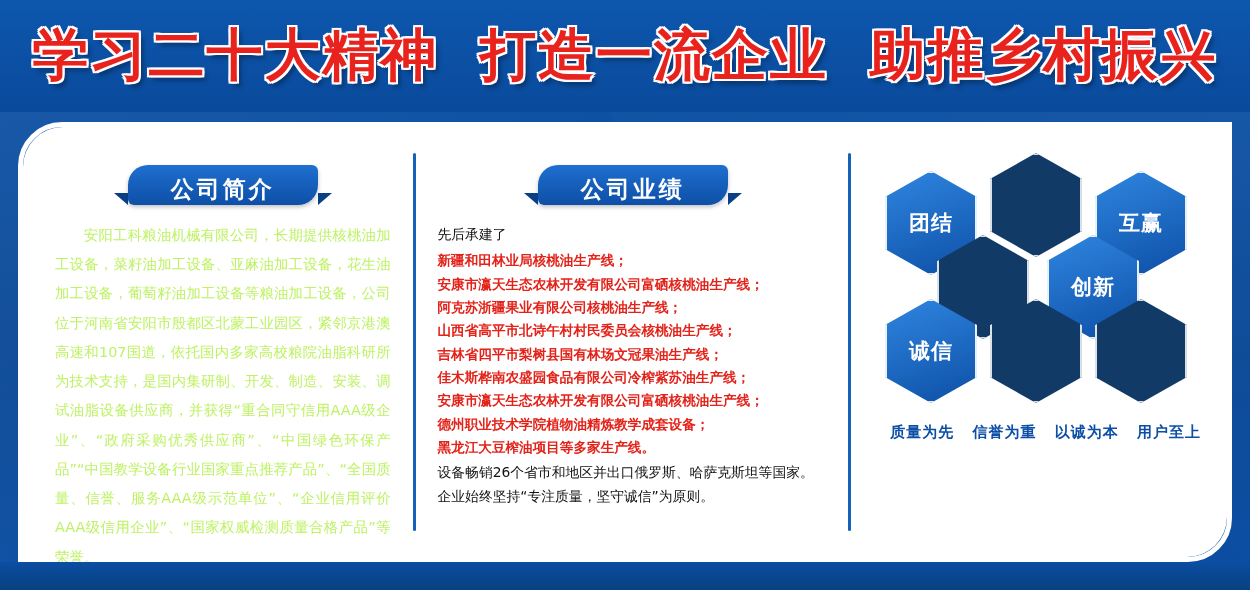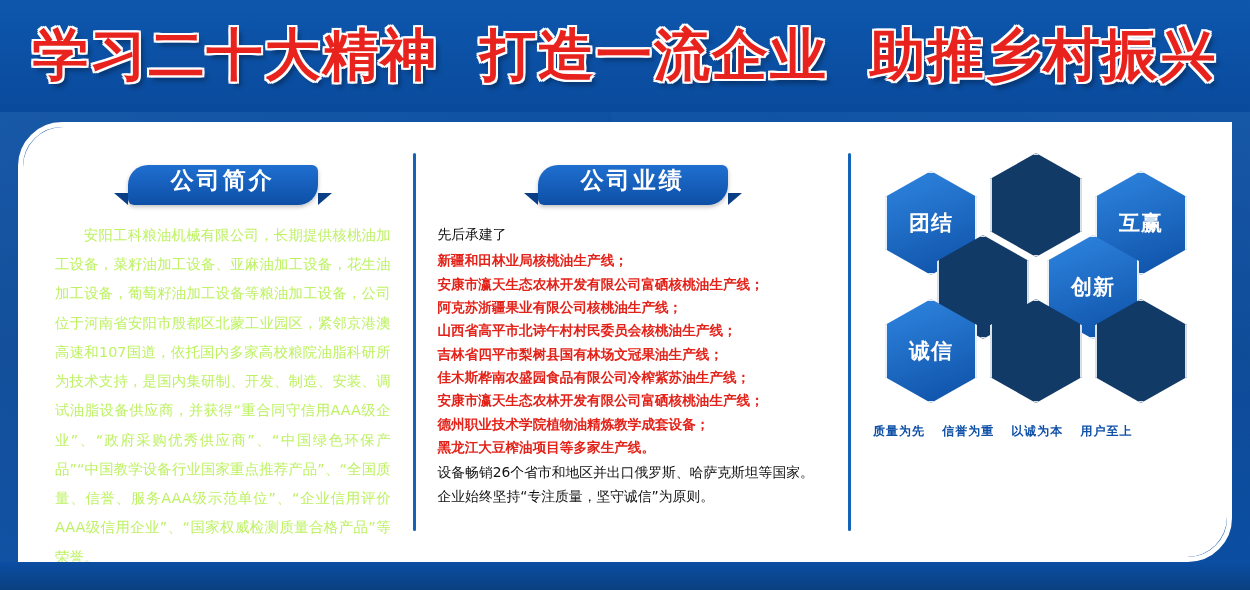--- a/index.html
+++ b/index.html
@@ -118,21 +118,21 @@
     border-radius: 2px;
   }
   
   .ribbon {
     position: relative;
     margin: 18px auto 16px auto;
     height: 40px;
     border-radius: 20px 6px 20px 6px;
     background: linear-gradient(180deg, #1f6fd0 0%, #0d4fa6 100%);
     display: flex;
-    align-items: flex-start;
+    align-items: flex-end;
     justify-content: center;
     box-shadow: 0 2px 4px rgba(0,0,0,0.25);
   }
   .ribbon.w1 { width: 190px; }
   .ribbon.w2 { width: 190px; }
   .ribbon.w3 { width: 250px; }
   .ribbon-text {
     color: #ffffff;
     font-family: "DejaVu Sans", "Liberation Sans", sans-serif;
     font-size: 23px;
@@ -220,24 +220,24 @@
       repeating-linear-gradient(90deg, rgba(255,255,255,0.18) 0 4px, rgba(0,0,0,0) 4px 9px); }
   .hex.img::after {
     content: "";
     position: absolute;
     inset: 0;
     box-shadow: 0 0 0 2px rgba(255,255,255,0.85) inset;
     clip-path: polygon(50% 0%, 100% 25%, 100% 75%, 50% 100%, 0% 75%, 0% 25%);
   }
   .slogan {
     margin-top: 12px;
-    text-align: left;
+    text-align: right;
     color: #0d4fa6;
     font-family: "DejaVu Sans", "Liberation Sans", sans-serif;
-    font-size: 12px;
+    font-size: 15px;
     font-weight: bold;
     letter-spacing: 1px;
   }
   .slogan span { margin: 0 6px; }
   .footer-band {
     position: absolute;
     left: 0;
     bottom: 0;
     width: 1250px;
     height: 28px;

